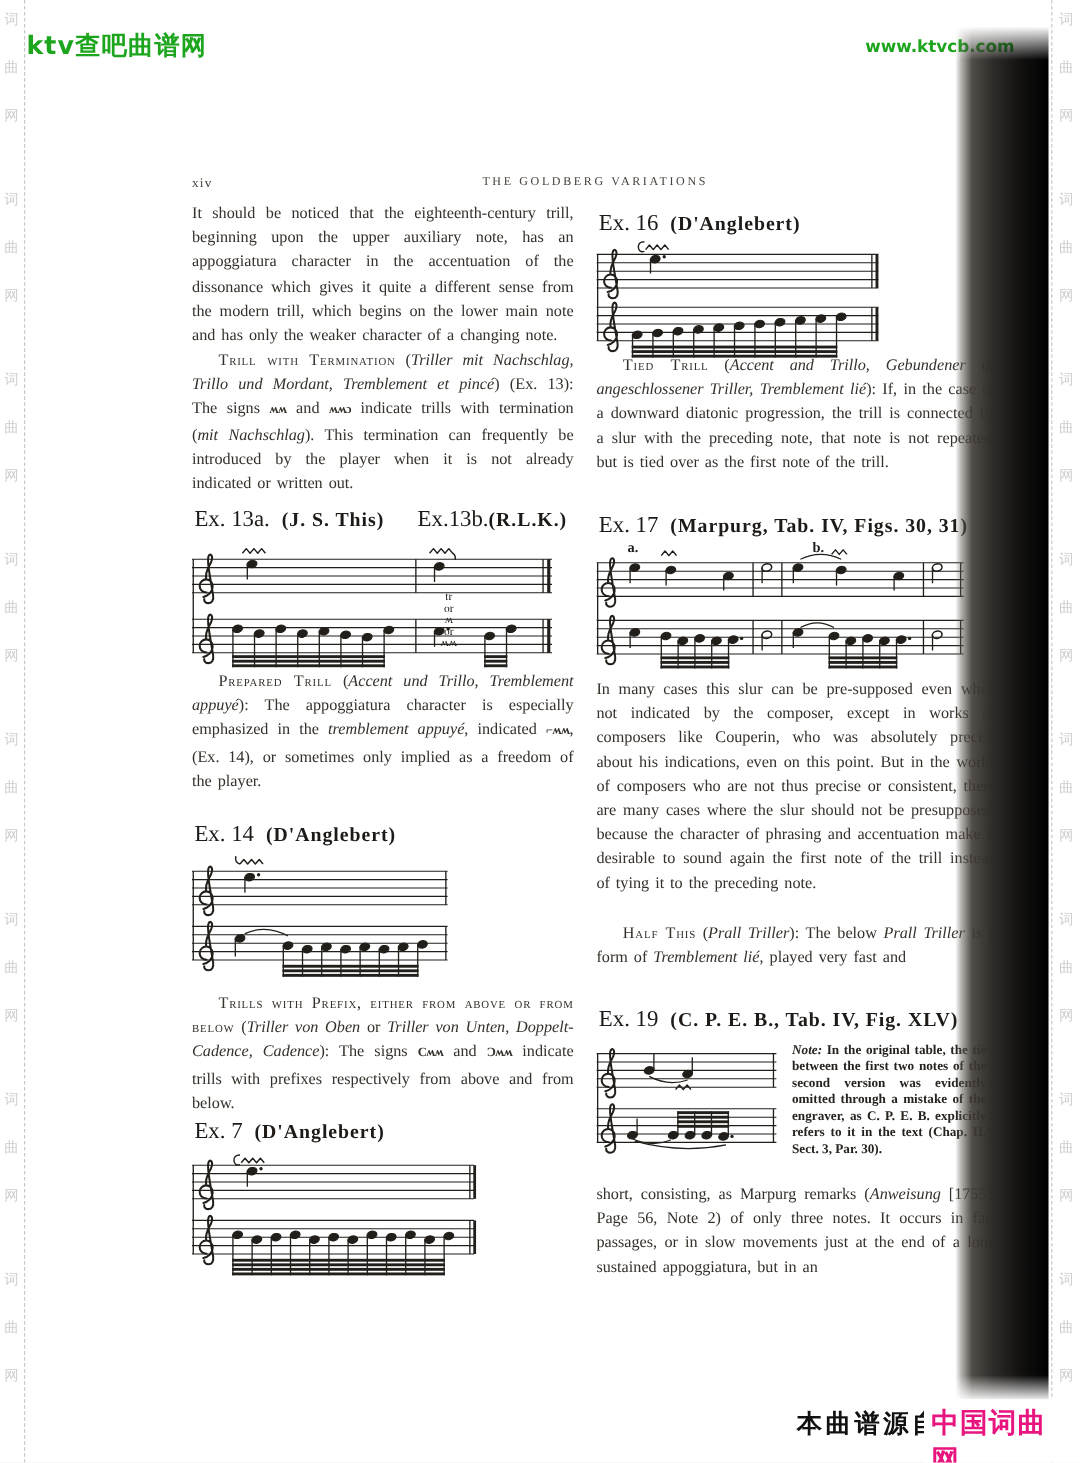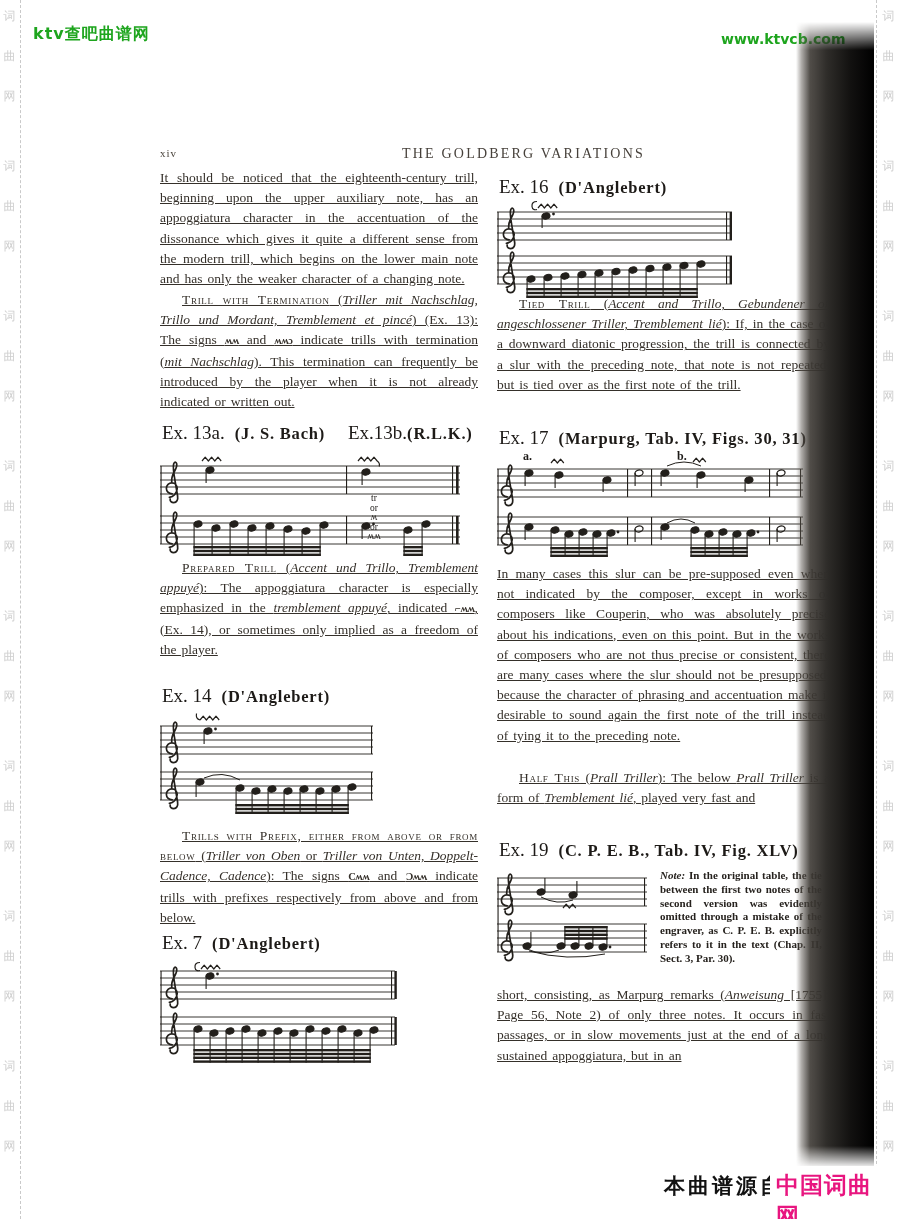--- a/index.html
+++ b/index.html
@@ -8,24 +8,24 @@
   .abs{position:absolute;}
   
   .side-dash{position:absolute;top:0;height:100%;width:0;border-left:1px dashed #c9c9c9;}
   .side-col{position:absolute;top:0;width:15px;height:100%;}
   .side-col div{position:absolute;left:0;width:100%;text-align:center;font-size:12px;line-height:12px;
         color:#cfcfcf;font-family:"DejaVu Sans",sans-serif;}
   
   .green-wm{position:absolute;font-family:"DejaVu Sans",sans-serif;font-weight:bold;}
   
   .folio{font-size:11px;letter-spacing:1px;color:#4a443c;}
-  .running-title{font-size:14px;letter-spacing:2.2px;color:#46403a;}
+  .running-title{font-size:10px;letter-spacing:2.2px;color:#46403a;}
   
   .body-text{position:absolute;font-size:13.5px;line-height:20.2px;text-align:justify;
-        word-spacing:1.6px;color:#35302a;text-decoration:underline;}
+        word-spacing:1.6px;color:#35302a;}
   .indent{text-indent:22px;}
   .sc{font-variant:small-caps;letter-spacing:0.7px;}
   .it{font-style:italic;}
   .sign{font-size:10.5px;letter-spacing:-0.5px;font-weight:bold;}
   
   .ex-block{position:absolute;}
   .ex-label{font-size:19px;color:#1d1a17;white-space:nowrap;}
   .ex-label .cap{font-size:16.5px;letter-spacing:0.8px;font-weight:bold;}
   .ex-label .gap{display:inline-block;width:10px;}
   .sublabel{position:absolute;font-size:12px;font-weight:bold;color:#1d1a17;}
@@ -101,32 +101,32 @@
       <div style="top: 800px;">曲</div>
       <div style="top: 840px;">网</div>
       <div style="top: 910px;">词</div>
       <div style="top: 950px;">曲</div>
       <div style="top: 990px;">网</div>
       <div style="top: 1060px;">词</div>
       <div style="top: 1100px;">曲</div>
       <div style="top: 1140px;">网</div>
     </div>
 
-  <div class="green-wm" style="left: 33px; top: 24px; font-size: 16px; letter-spacing: 1px; z-index: 20; color: rgb(30, 165, 30);">ktv查吧曲谱网</div>
+  <div class="green-wm" style="left: 22px; top: 24px; font-size: 21px; letter-spacing: 1px; z-index: 20; color: rgb(30, 165, 30);">ktv查吧曲谱网</div>
   <div class="green-wm" style="left: 721px; top: 31px; font-size: 14px; z-index: 20; color: rgb(30, 165, 30);">www.ktvcb.com</div>
 
   <span class="abs folio" style="left:160px;top:147px;">xiv</span>
   <span class="abs running-title" style="left:402px;top:146px;">THE GOLDBERG VARIATIONS</span>
 
   <p class="body-text" style="left:160px;top:168px;width:318px;margin:0;"><span>It should be noticed that the eighteenth-century trill, beginning upon the upper auxiliary note, has an appoggiatura character in the accentuation of the dissonance which gives it quite a different sense from the modern trill, which begins on the lower main note and has only the weaker character of a changing note.</span></p>
 
   <p class="body-text indent" style="left:160px;top:290px;width:318px;margin:0;"><span class="sc">Trill with Termination</span><span> (</span><span class="it">Triller mit Nachschlag, Trillo und Mordant, Tremblement et pincé</span><span>) (Ex. 13):  The signs </span><span class="sign">ʍʍ</span><span> and </span><span class="sign">ʍʍɔ</span><span> indicate trills with termination (</span><span class="it">mit Nachschlag</span><span>).  This termination can frequently be introduced by the player when it is not already indicated or written out.</span></p>
 
   <div class="ex-block" style="left:160px;top:422px;width:310px;">
-    <span class="ex-label abs" style="left:2px;top:0;"><span>Ex. 13a.</span><span class="gap"></span><span class="cap">(J. S. Bach)</span></span>
+    <span class="ex-label abs" style="left:2px;top:0;"><span>Ex. 13a.</span><span class="gap"></span><span class="cap">(J. S. This)</span></span>
     <span class="ex-label abs" style="left:188px;top:0;"><span>Ex.13b.</span><span class="cap">(R.L.K.)</span></span>
     <svg id="svg-ex13" class="abs" style="left:0;top:26px;" width="302" height="112">
         <line x1="0" y1="18" x2="300" y2="18" stroke="#221f1b" stroke-width="0.9"></line>
         <line x1="0" y1="25" x2="300" y2="25" stroke="#221f1b" stroke-width="0.9"></line>
         <line x1="0" y1="32" x2="300" y2="32" stroke="#221f1b" stroke-width="0.9"></line>
         <line x1="0" y1="39" x2="300" y2="39" stroke="#221f1b" stroke-width="0.9"></line>
         <line x1="0" y1="46" x2="300" y2="46" stroke="#221f1b" stroke-width="0.9"></line>
         <line x1="0" y1="68" x2="300" y2="68" stroke="#221f1b" stroke-width="0.9"></line>
         <line x1="0" y1="75" x2="300" y2="75" stroke="#221f1b" stroke-width="0.9"></line>
         <line x1="0" y1="82" x2="300" y2="82" stroke="#221f1b" stroke-width="0.9"></line>

